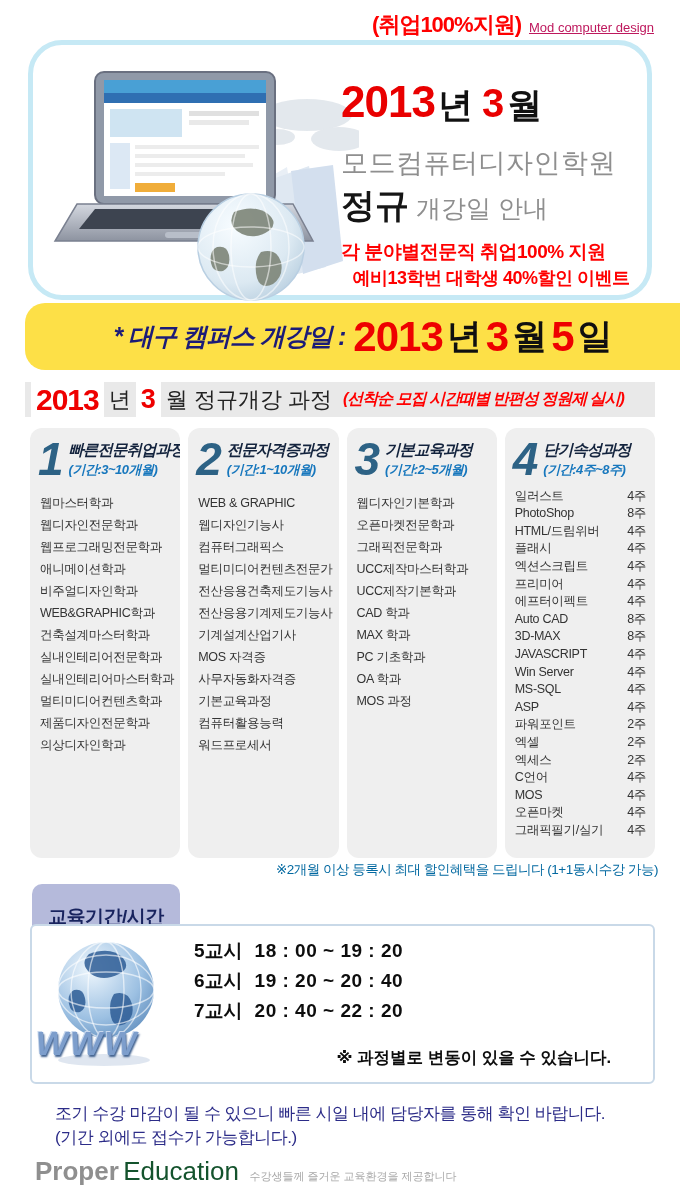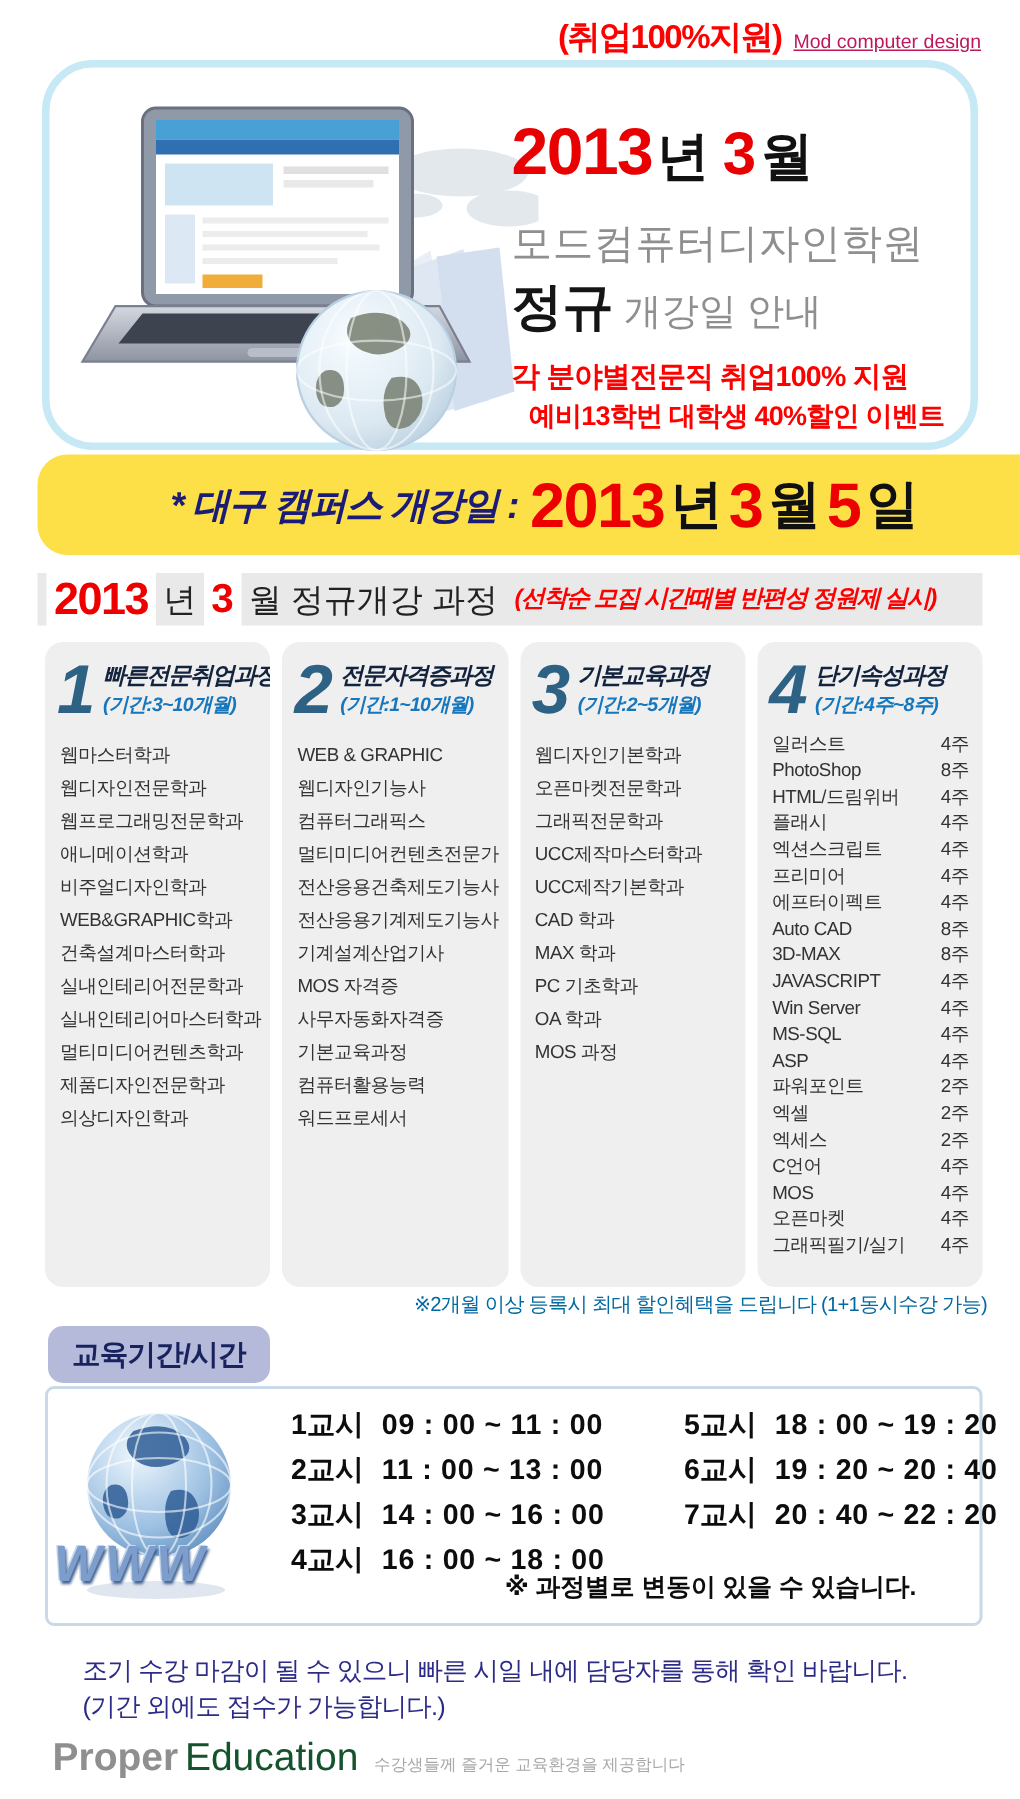--- a/index.html
+++ b/index.html
@@ -53,21 +53,21 @@
   .col-period{font-size:13px;font-weight:700;font-style:italic;color:#1777bd;letter-spacing:-0.5px;white-space:nowrap;}
   .list{padding:8px 9px 0 10px;font-size:12.5px;color:#333;}
   .list .item{line-height:22px;white-space:nowrap;letter-spacing:-0.3px;}
   .panel.compact .list{padding-top:4px;}
   .panel.compact .list .item{line-height:17.6px;display:flex;justify-content:space-between;}
 
   .discount-note{position:absolute;right:22px;top:861px;font-size:13.5px;color:#0369a1;letter-spacing:-0.5px;}
 
   
   .period-badge{position:absolute;left:32px;top:884px;background:#b5badb;color:#18235e;font-weight:800;
-    font-size:19px;padding:6px 16px;border-radius:10px;letter-spacing:-0.5px;}
+    font-size:19px;padding:20px 16px;border-radius:10px;letter-spacing:-0.5px;}
   .schedule-box{position:absolute;left:30px;top:924px;width:625px;height:160px;box-sizing:border-box;
     border:2px solid #c9d9e8;border-radius:6px;background:#fff;}
   .globe-www{position:absolute;left:2px;top:6px;width:140px;height:145px;}
   .www-text{position:absolute;left:2px;bottom:14px;font-weight:800;font-style:italic;font-size:34px;
     color:#7d9ecc;letter-spacing:2px;text-shadow:1px 2px 2px #40618f, -1px -1px 0 #c8d8ee;}
   .schedule-grid{position:absolute;left:162px;top:10px;display:grid;grid-template-columns:262px auto;}
   .sch-row{display:flex;line-height:30px;font-weight:800;color:#0d0d0d;white-space:nowrap;}
   .sch-p{font-size:19px;margin-right:12px;}
   .sch-t{font-size:19px;letter-spacing:0.5px;}
   .schedule-note{position:absolute;right:42px;bottom:13px;font-weight:800;font-size:16.5px;color:#0d0d0d;}
@@ -358,38 +358,20 @@
           <ellipse cx="72" cy="58" rx="48" ry="18"></ellipse>
           <ellipse cx="72" cy="58" rx="18" ry="48"></ellipse>
           <ellipse cx="72" cy="58" rx="35" ry="48"></ellipse>
           <ellipse cx="72" cy="58" rx="48" ry="35"></ellipse>
         </g>
         <ellipse cx="70" cy="128" rx="46" ry="6" fill="#c9d6e6" opacity="0.6"></ellipse>
       </svg>
       <span class="www-text">WWW</span>
     </div>
     <div class="schedule-grid">
-      <div class="sch-col" id="sch-left">
-          <div class="sch-row">
-            <span class="sch-p">1교시</span>
-            <span class="sch-t">09 : 00 ~ 11 : 00</span>
-          </div>
-          <div class="sch-row">
-            <span class="sch-p">2교시</span>
-            <span class="sch-t">11 : 00 ~ 13 : 00</span>
-          </div>
-          <div class="sch-row">
-            <span class="sch-p">3교시</span>
-            <span class="sch-t">14 : 00 ~ 16 : 00</span>
-          </div>
-          <div class="sch-row">
-            <span class="sch-p">4교시</span>
-            <span class="sch-t">16 : 00 ~ 18 : 00</span>
-          </div>
-        </div>
       <div class="sch-col" id="sch-right">
           <div class="sch-row">
             <span class="sch-p">5교시</span>
             <span class="sch-t">18 : 00 ~ 19 : 20</span>
           </div>
           <div class="sch-row">
             <span class="sch-p">6교시</span>
             <span class="sch-t">19 : 20 ~ 20 : 40</span>
           </div>
           <div class="sch-row">

